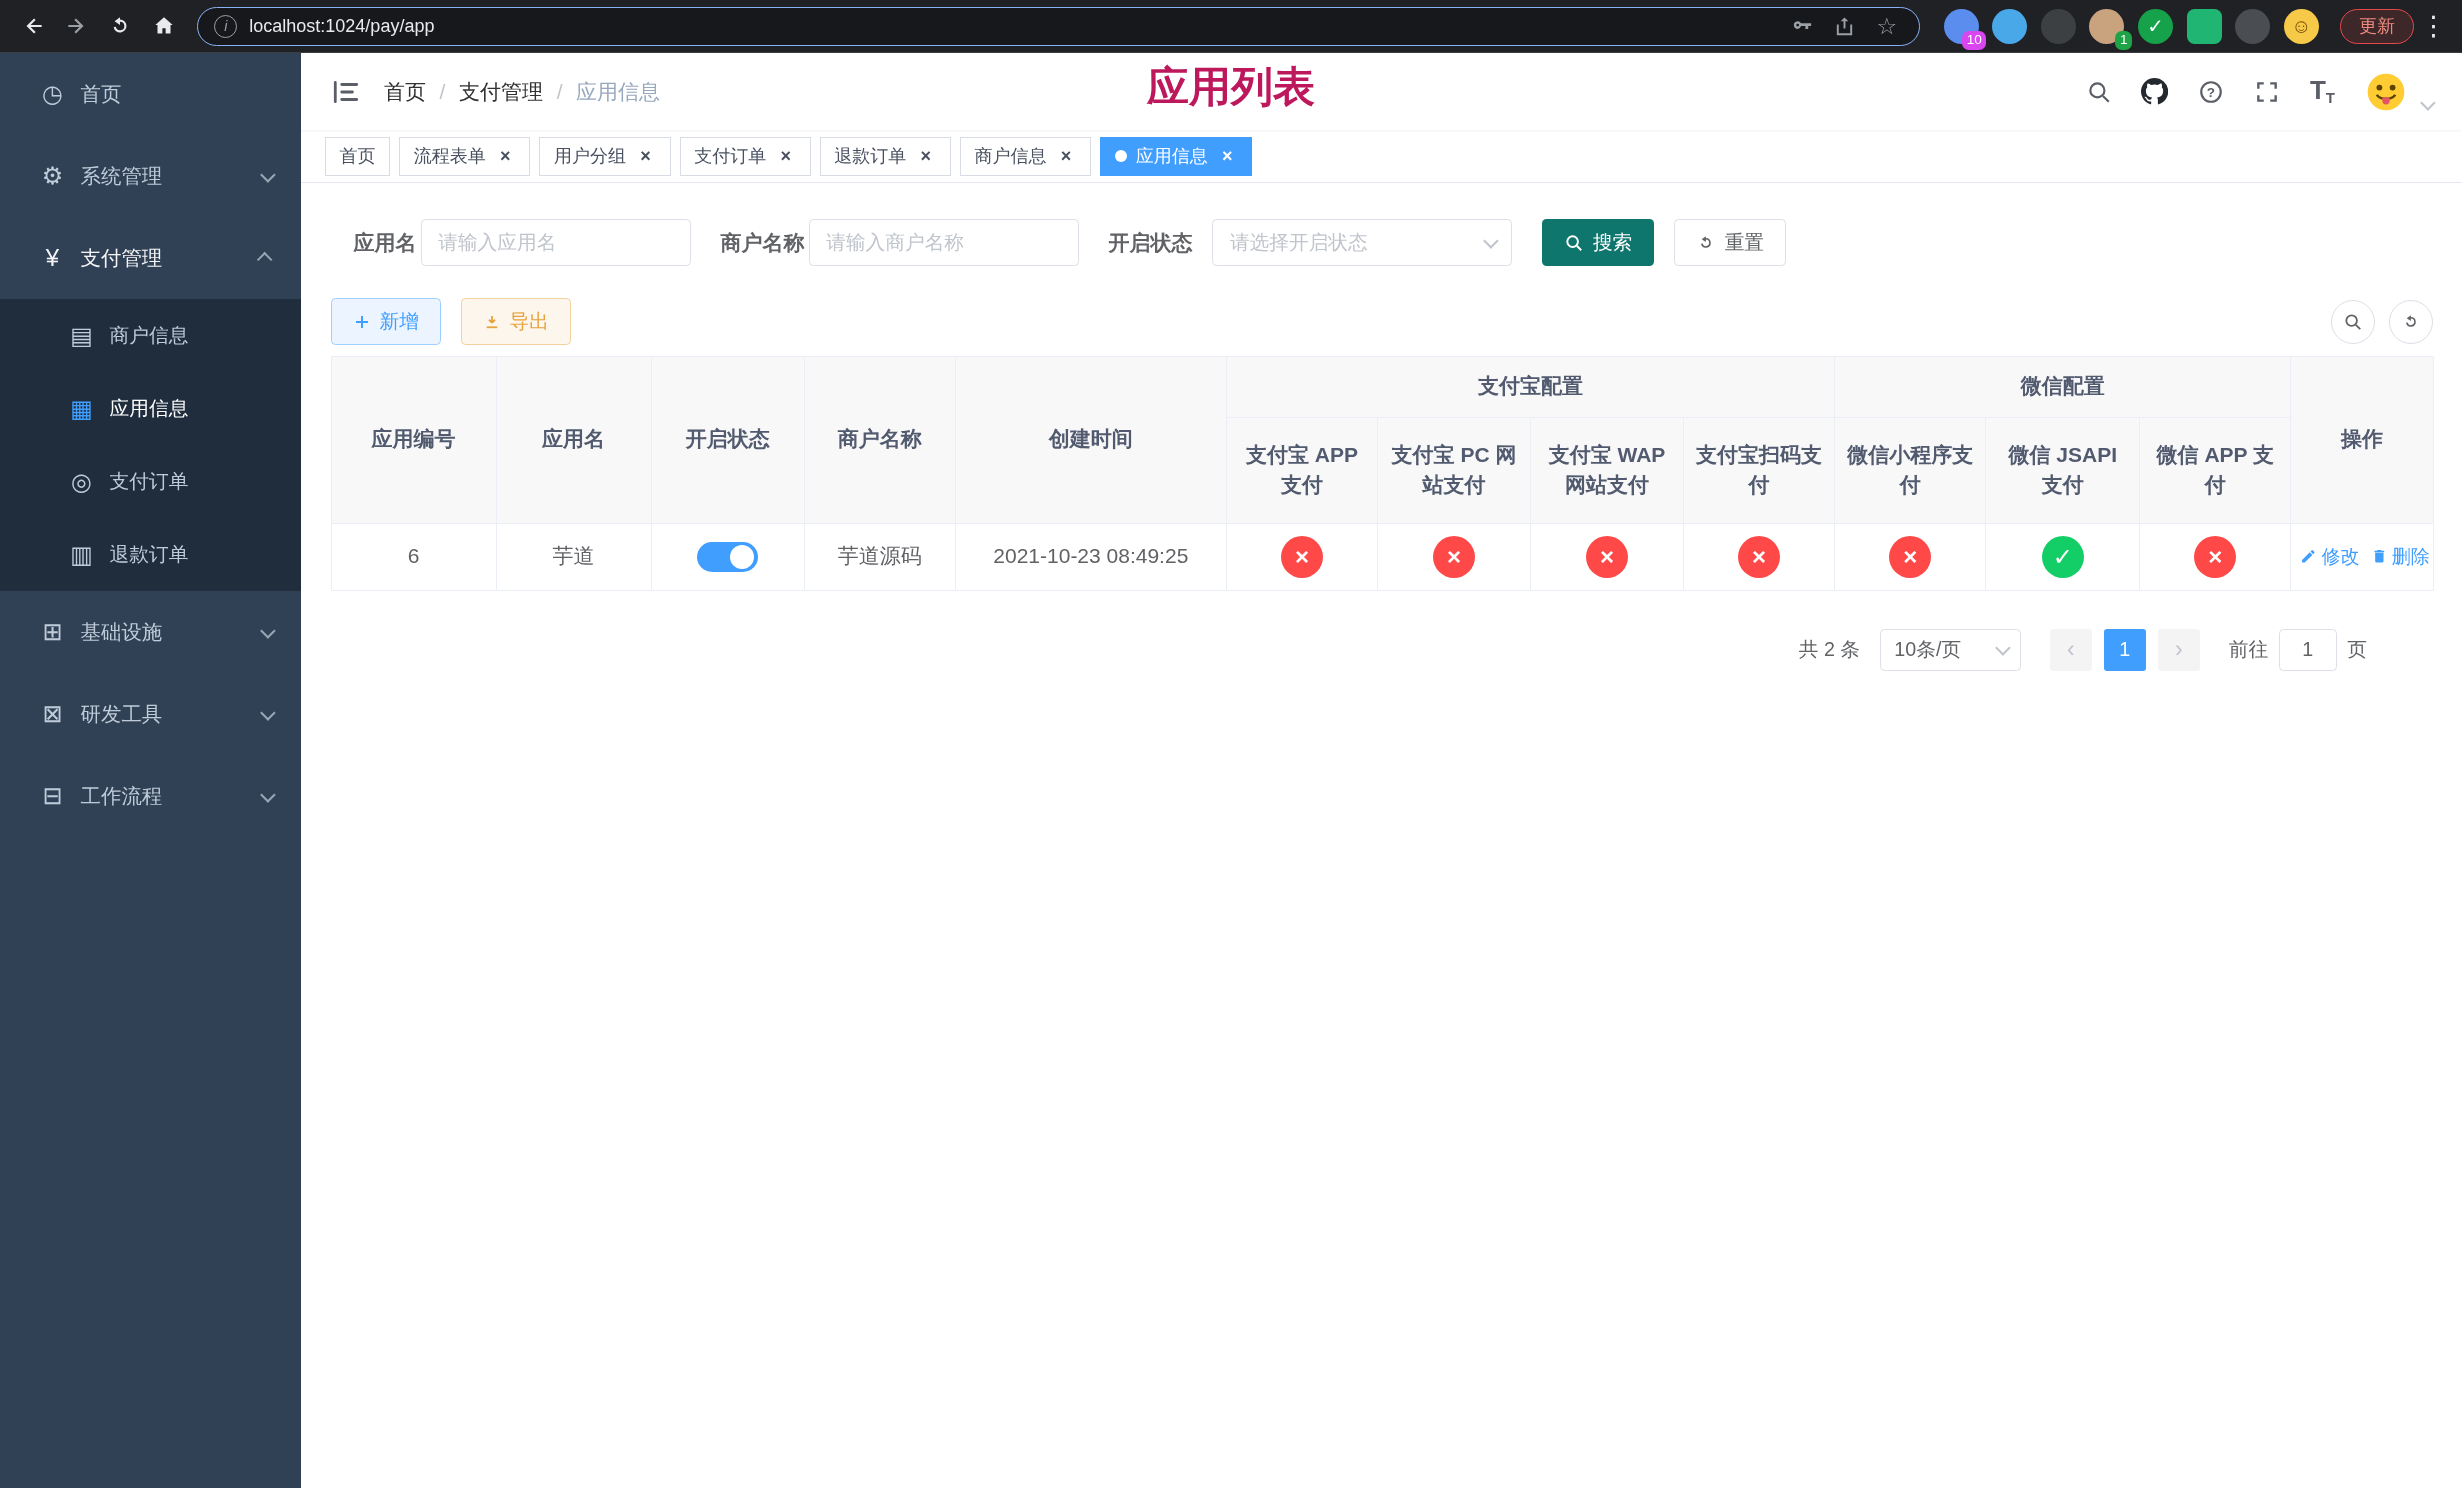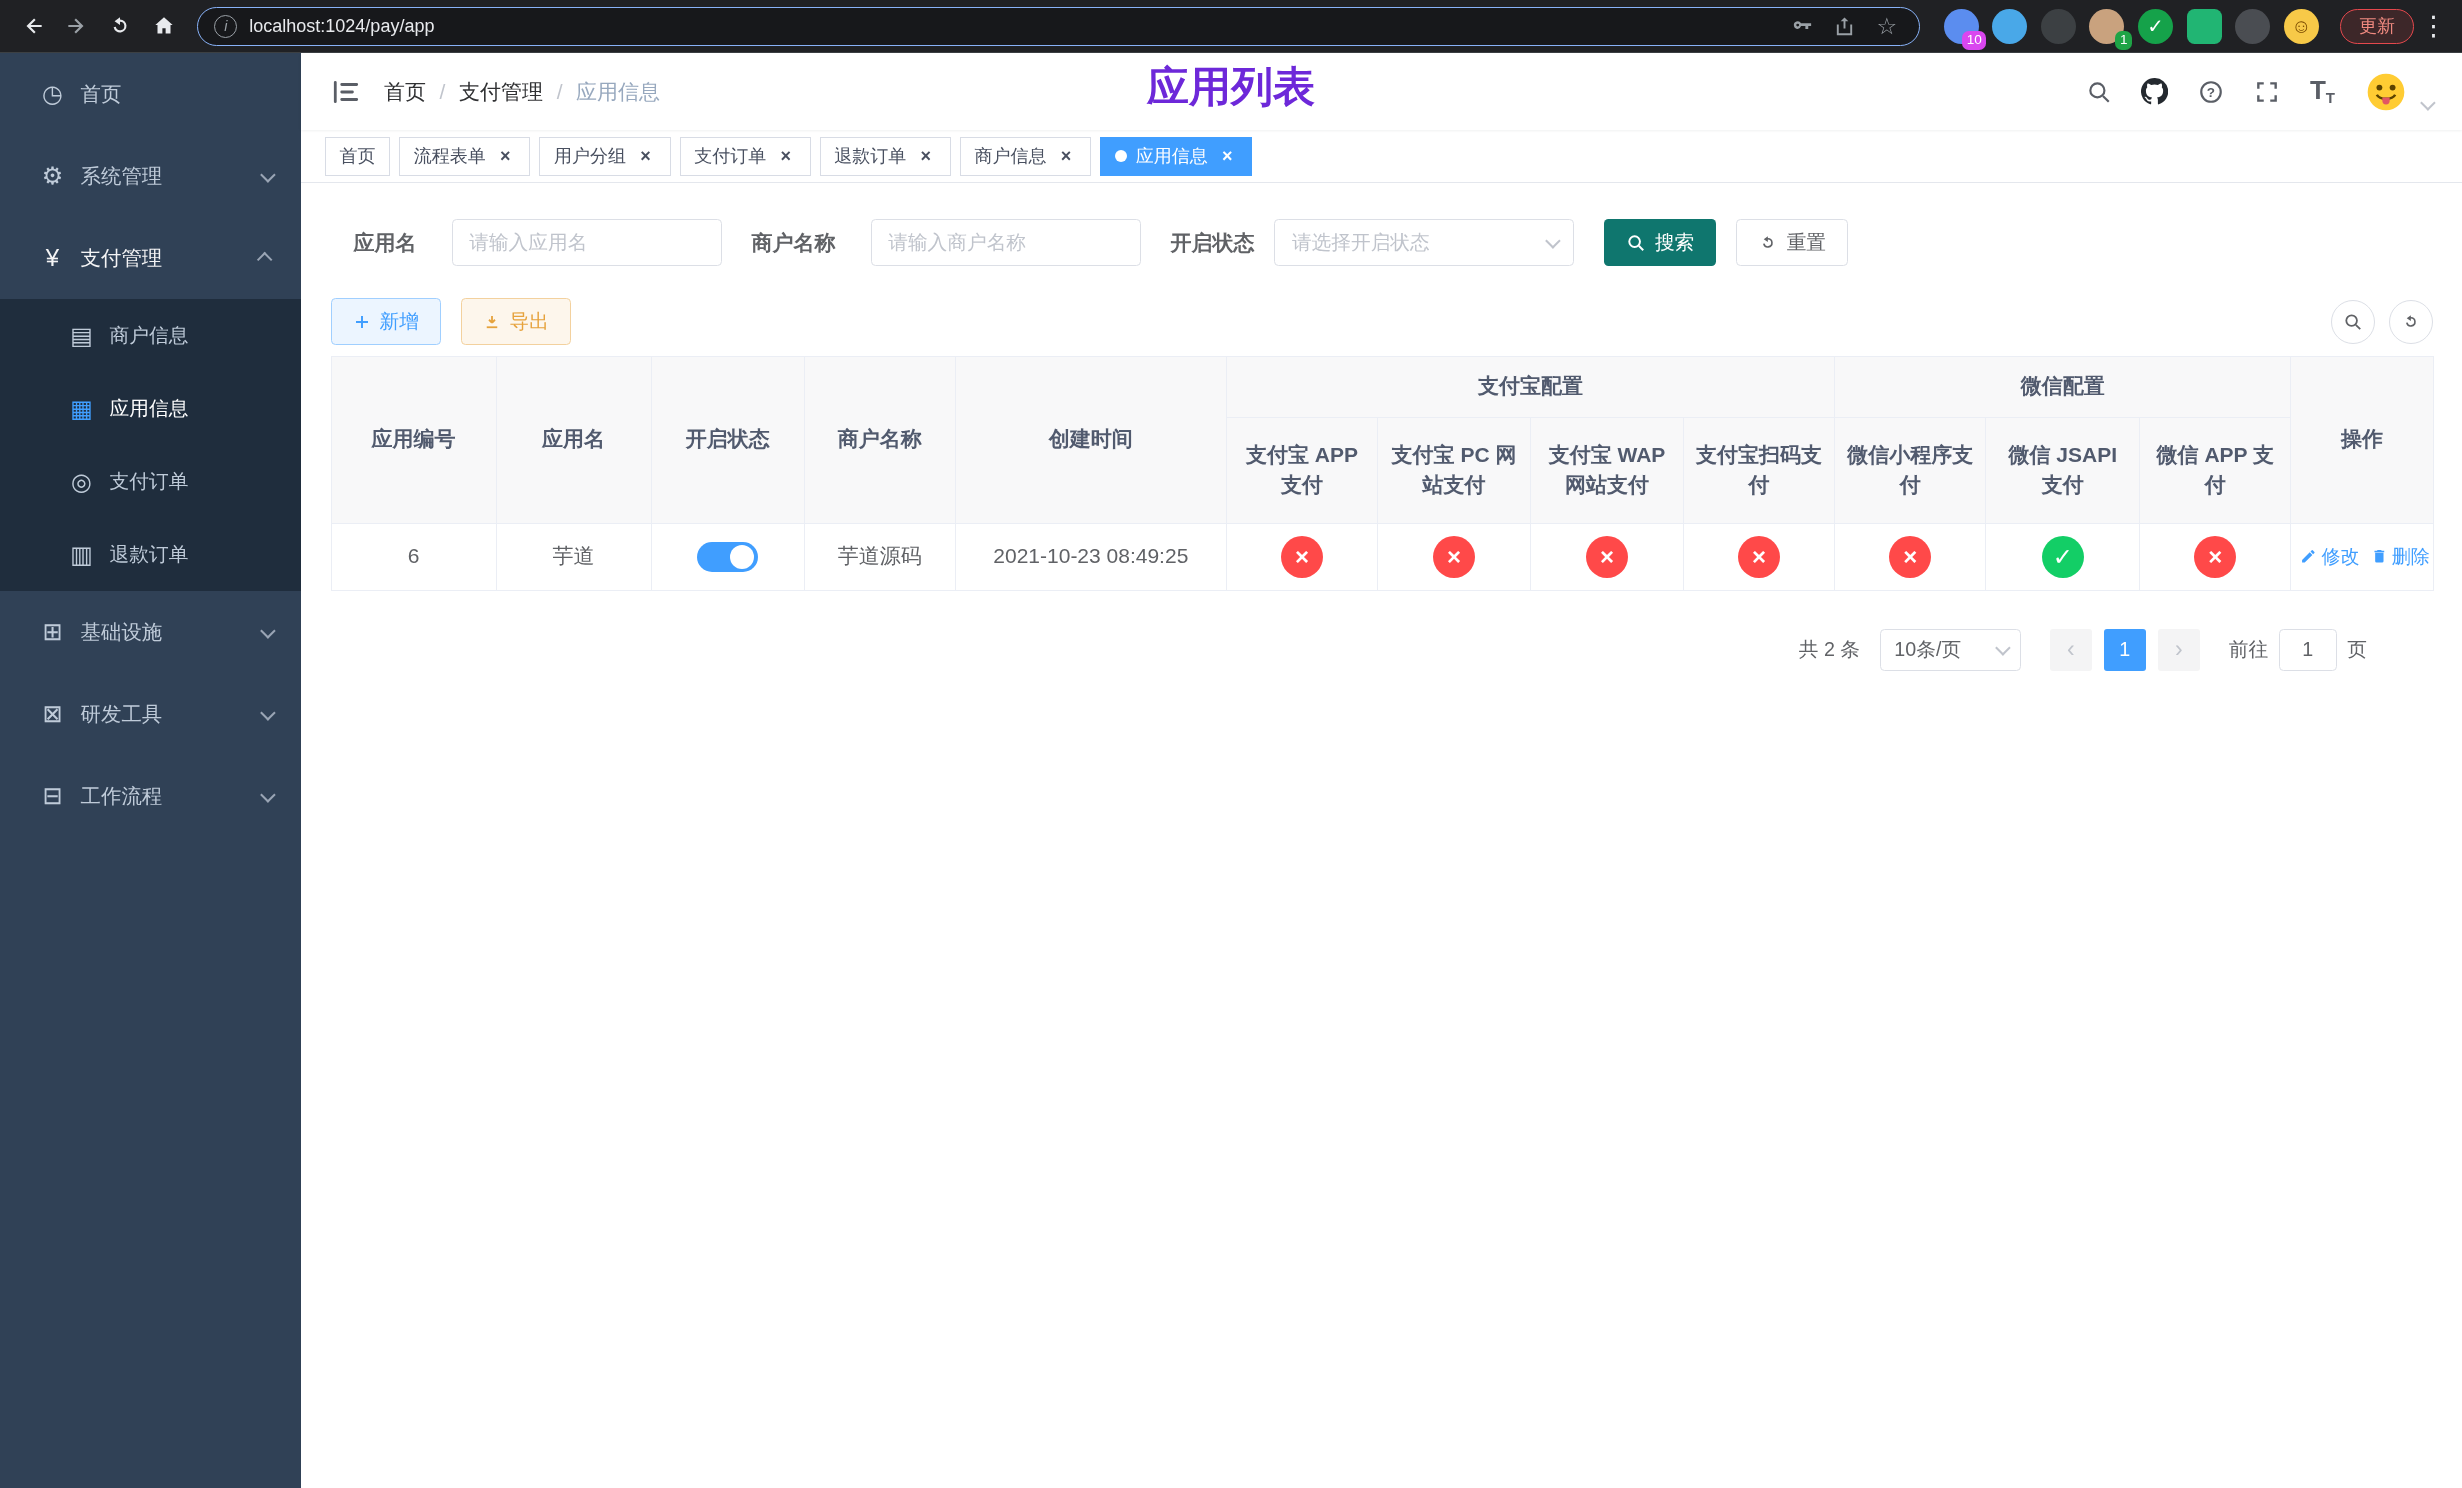--- a/index.html
+++ b/index.html
@@ -41,41 +41,41 @@
   .chev.light{border-color:#c0c4cc}
 
   
   #main{position:absolute;top:53px;left:301px;right:0;bottom:0;background:#fff}
   #navbar{position:absolute;top:0;left:0;right:0;height:77px;background:#fff;display:flex;align-items:center;padding:0 30px;box-shadow:0 0.8px 3px rgba(0,21,41,.08);z-index:3}
   #hamburger{width:30px;height:30px;margin-right:23px;color:#5a5e66}
   .breadcrumb{display:flex;align-items:center;font-size:21px;gap:13.6px}
   .bc-link{color:#303133}
   .bc-sep{color:#c0c4cc}
   .bc-current{color:#97a8be}
-  #annotation{position:absolute;top:59px;left:1231px;transform:translateX(-50%);font-size:42px;font-weight:700;color:#6d28d9;z-index:10;white-space:nowrap}
+  #annotation{position:absolute;top:59px;left:1231px;transform:translateX(-50%);font-size:42px;font-weight:700;color:#be185d;z-index:10;white-space:nowrap}
   .nav-right{margin-left:auto;display:flex;align-items:center;gap:27px;color:#5a5e66}
   .hd-ic{width:29px;height:29px;display:flex;align-items:center;justify-content:center}
   .tsize{font-weight:700;font-size:26px;display:flex;align-items:flex-end}
   .tsize small{font-size:15px;font-weight:700}
   .avatar{width:44px;height:44px;border-radius:9px;overflow:hidden;flex:0 0 auto}
   .av-caret{margin-left:-13.6px;margin-top:26px}
 
   #tagsbar{position:absolute;top:77px;left:0;right:0;height:53px;background:#fff;border-bottom:0.8px solid #e4e7ed;display:flex;align-items:center;padding:0 24px;gap:9px;z-index:2}
   .tag{height:39px;display:inline-flex;align-items:center;padding:0 13.6px;border:0.8px solid #d8dce5;background:#fff;color:#495060;font-size:18px;gap:9px;cursor:pointer;white-space:nowrap}
   .tag .tag-label{font-style:normal}
   .tag .close{font-size:18px;line-height:1;width:21px;height:21px;border-radius:50%;display:flex;align-items:center;justify-content:center;font-style:normal}
   .tag.active{background:#409eff;border-color:#409eff;color:#fff}
   .tag.active .dot{width:12px;height:12px;background:#fff;border-radius:50%}
 
   #content{position:absolute;top:130px;left:0;right:0;bottom:0;background:#fff;padding:36px 28px 0 29.5px;overflow:hidden}
 
   
   .filter-row{display:flex;align-items:center;font-size:21px;color:#606266;margin:0 0 32px 23px}
   .f-label{font-weight:600;white-space:nowrap}
-  .f-input{width:270px;height:47px;border:0.8px solid #dcdfe6;border-radius:4.5px;padding:0 16.7px;font-size:19.7px;color:#606266;margin:0 30px 0 35px;outline:none;font-family:inherit}
+  .f-input{width:270px;height:47px;border:0.8px solid #dcdfe6;border-radius:4.5px;padding:0 16.7px;font-size:19.7px;color:#606266;margin:0 30px 0 4px;outline:none;font-family:inherit}
   .f-input::placeholder{color:#c0c4cc}
   .f-select{width:300px;height:47px;border:0.8px solid #dcdfe6;border-radius:4.5px;display:flex;align-items:center;justify-content:space-between;padding:0 16.7px;font-size:19.7px;color:#c0c4cc;margin:0 30px 0 19.7px;cursor:pointer}
   .btn{height:47px;border-radius:4.5px;display:inline-flex;align-items:center;justify-content:center;font-size:19.7px;padding:0 21px;gap:9px;border:0.8px solid transparent;cursor:pointer;font-family:inherit;white-space:nowrap}
   .btn.primary{background:#0f766e;color:#fff}
   .btn.default{background:#fff;border-color:#dcdfe6;color:#606266;margin-left:19.7px}
   .btn.plain-primary{background:#ecf5ff;border-color:#a0cfff;color:#409eff}
   .btn.plain-warning{background:#fdf6ec;border-color:#f3d19e;color:#e6a23c;margin-left:19.7px}
 
   
   .toolbar-row{display:flex;align-items:center;margin-bottom:10.6px}

